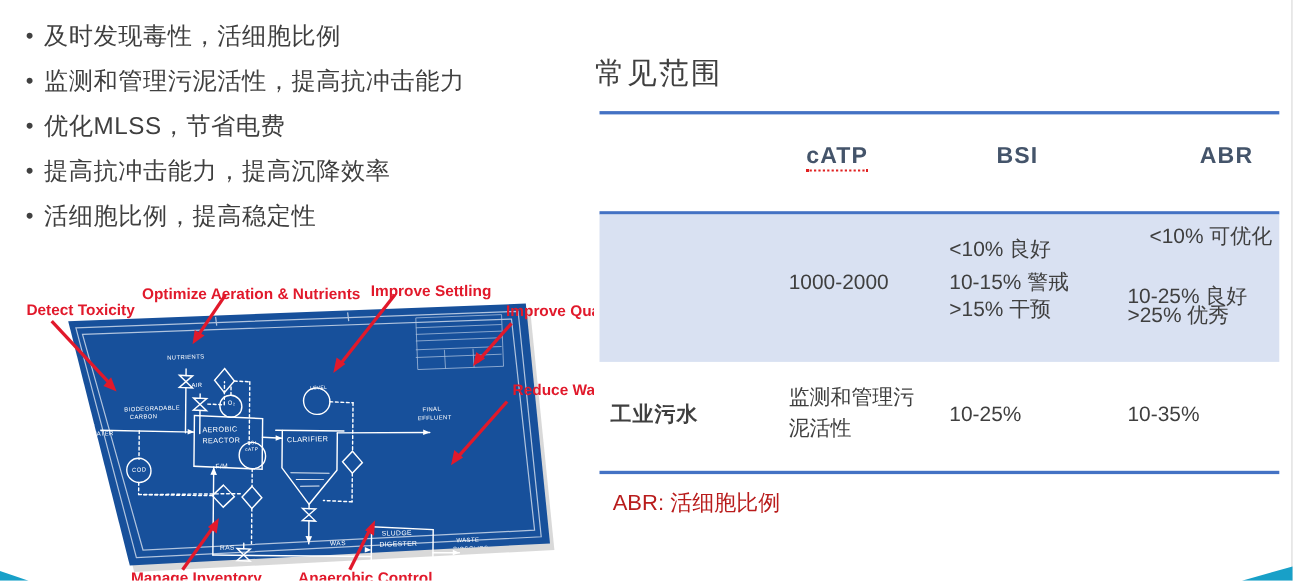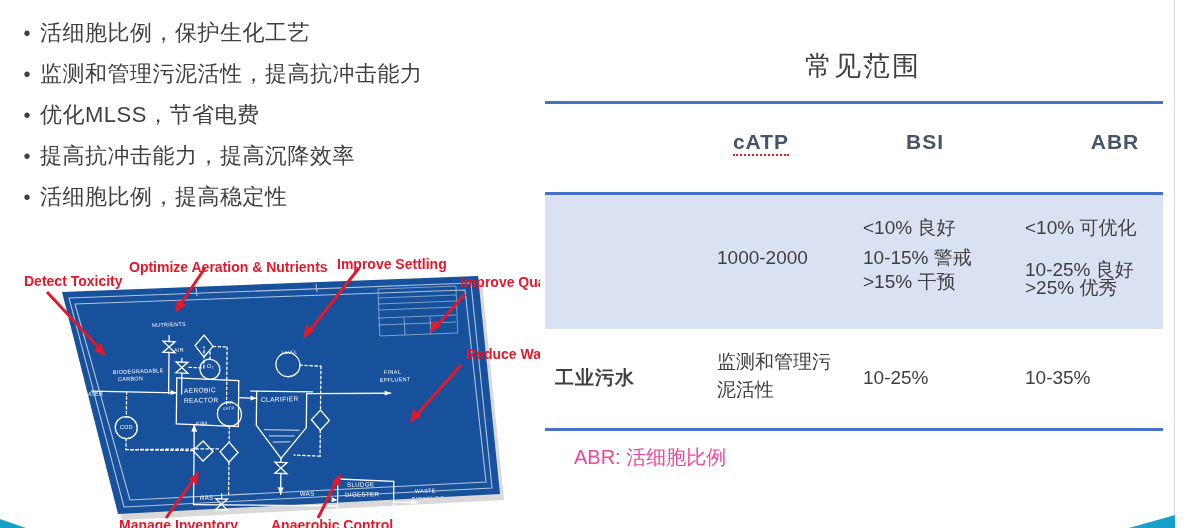--- a/index.html
+++ b/index.html
@@ -27,21 +27,21 @@
 
   
   .blueprint-wrap{position:absolute;left:0px;top:246px;width:540px;height:282px;}
   .bp-svg{display:block;}
 
   
   .right-pane{position:absolute;left:541px;top:0;width:644px;height:528px;}
   .vdivider{position:absolute;left:1174px;top:0;width:1px;height:528px;background:#d8d8d8;}
 
   .tbl-title{
-    position:absolute;left:0;top:48px;width:644px;text-align:center;
+    position:absolute;left:0;top:48px;width:644px;
     color:#404040;font-size:27px;letter-spacing:2px;
   }
 
   .rule{position:absolute;left:4px;width:618px;height:3px;background:#4472c4;}
 
   .hdr-row{position:absolute;left:4px;top:130px;width:618px;height:46px;}
   .col-h{
     position:absolute;top:0;font-size:21px;font-weight:bold;color:#44546a;
     letter-spacing:1px;text-align:center;
   }
@@ -55,21 +55,21 @@
   .row{position:absolute;left:4px;width:618px;}
   .row.shaded{background:#d9e1f2;}
   .cell{position:absolute;text-align:left;color:#3f3f3f;font-size:19px;line-height:30px;}
   .cell.lbl{font-weight:bold;color:#3f3f3f;letter-spacing:1px;}
   .c0{left:10px;width:140px;}
   .c1{left:172px;width:120px;}
   .c2{left:318px;width:126px;}
   .c3{left:480px;width:126px;}
 
   .footnote{
-    position:absolute;left:16px;top:444px;color:#ec4899;font-size:20px;margin-left:17px;
+    position:absolute;left:16px;top:444px;color:#b91c1c;font-size:20px;
   }
 
   .corner-accent{position:absolute;width:0;height:0;}
   .corner-br{
     right:10px;bottom:0;
     border-left:46px solid transparent;border-bottom:13px solid #18a0c8;
   }
   .corner-bl{
     left:0;bottom:0;
     border-right:26px solid transparent;border-bottom:9px solid #18a0c8;
@@ -78,21 +78,21 @@
 </head>
 <body>
 
 <div class="slide">
 
   <div class="left-pane">
 
     <div class="bullets">
       <div class="bullet-row">
         <span class="bullet-dot">•</span>
-        <span class="bullet-text">活细胞比例，保护生化工艺</span>
+        <span class="bullet-text">及时发现毒性，活细胞比例</span>
       </div>
       <div class="bullet-row">
         <span class="bullet-dot">•</span>
         <span class="bullet-text">监测和管理污泥活性，提高抗冲击能力</span>
       </div>
       <div class="bullet-row">
         <span class="bullet-dot">•</span>
         <span class="bullet-text">优化MLSS，节省电费</span>
       </div>
       <div class="bullet-row">
@@ -288,21 +288,21 @@
       <div class="col-h c3">ABR</div>
     </div>
 
     <div class="rule" style="top:192px;"></div>
 
     <div class="row shaded" style="top:195px;height:134px;">
       <div class="cell c1" style="top:48px;">1000-2000</div>
       <div class="cell c2" style="top:18px;">&lt;10% 良好</div>
       <div class="cell c2" style="top:48px;">10-15% 警戒</div>
       <div class="cell c2" style="top:72px;">&gt;15% 干预</div>
-      <div class="cell c3" style="top:18px;">&lt;10% 可优化</div>
+      <div class="cell c3" style="top:6px;margin-left:20px;">&lt;10% 可优化</div>
       <div class="cell c3" style="top:48px;margin-top:12px;">10-25% 良好</div>
       <div class="cell c3" style="top:78px;">&gt;25% 优秀</div>
     </div>
 
     <div class="row" style="top:331px;height:96px;">
       <div class="cell lbl c0" style="top:32px;">工业污水</div>
       <div class="cell c1" style="top:17px;line-height:28px;">监测和管理污泥活性</div>
       <div class="cell c2" style="top:32px;">10-25%</div>
       <div class="cell c3" style="top:32px;">10-35%</div>
     </div>

